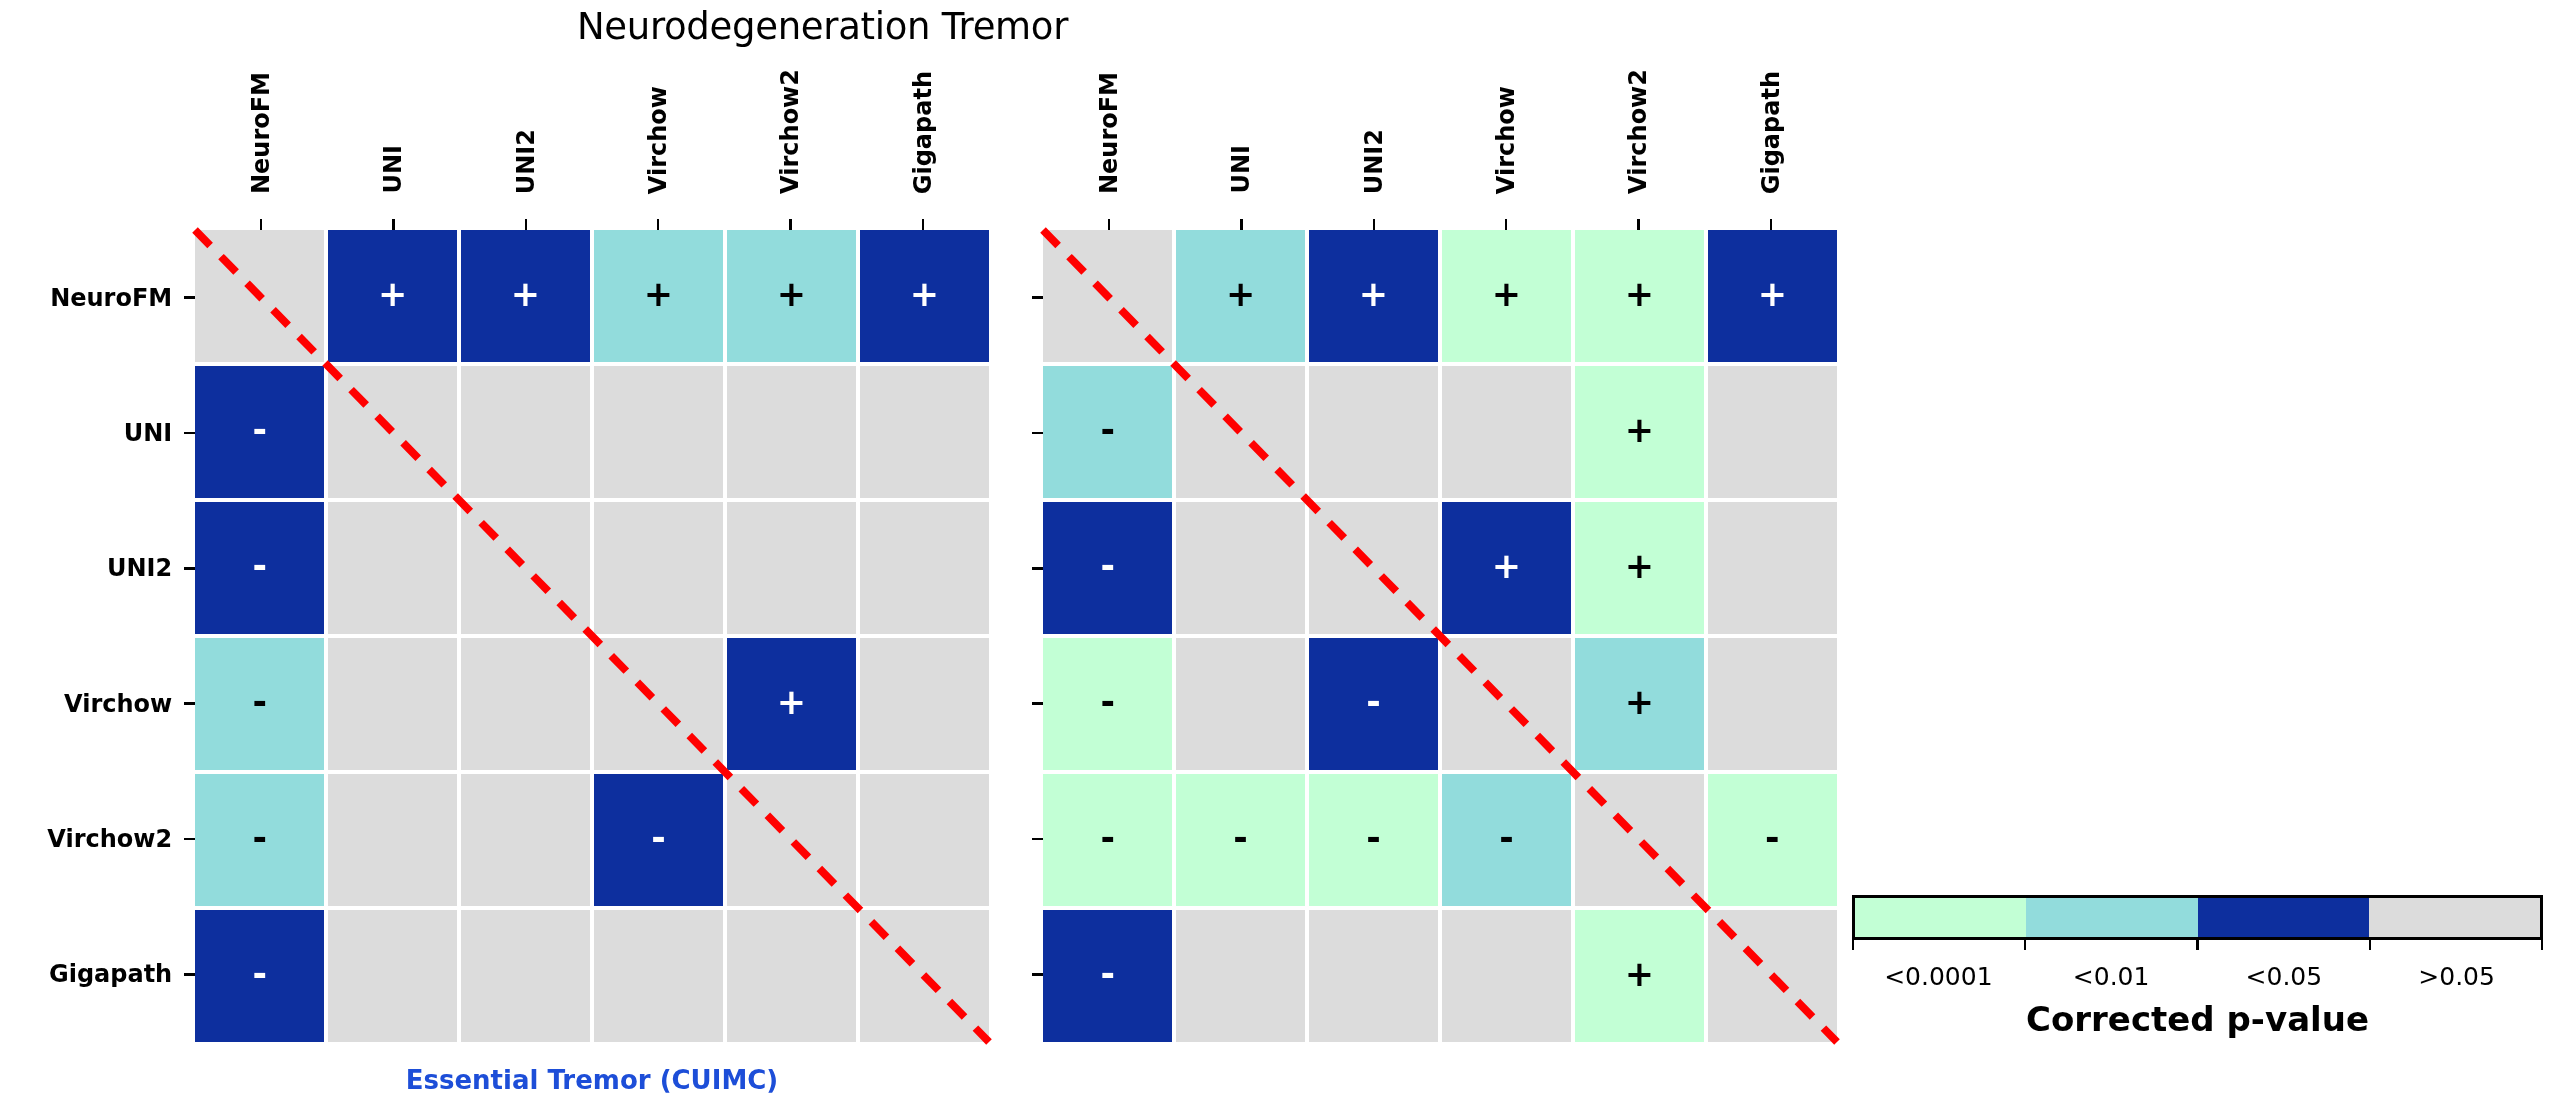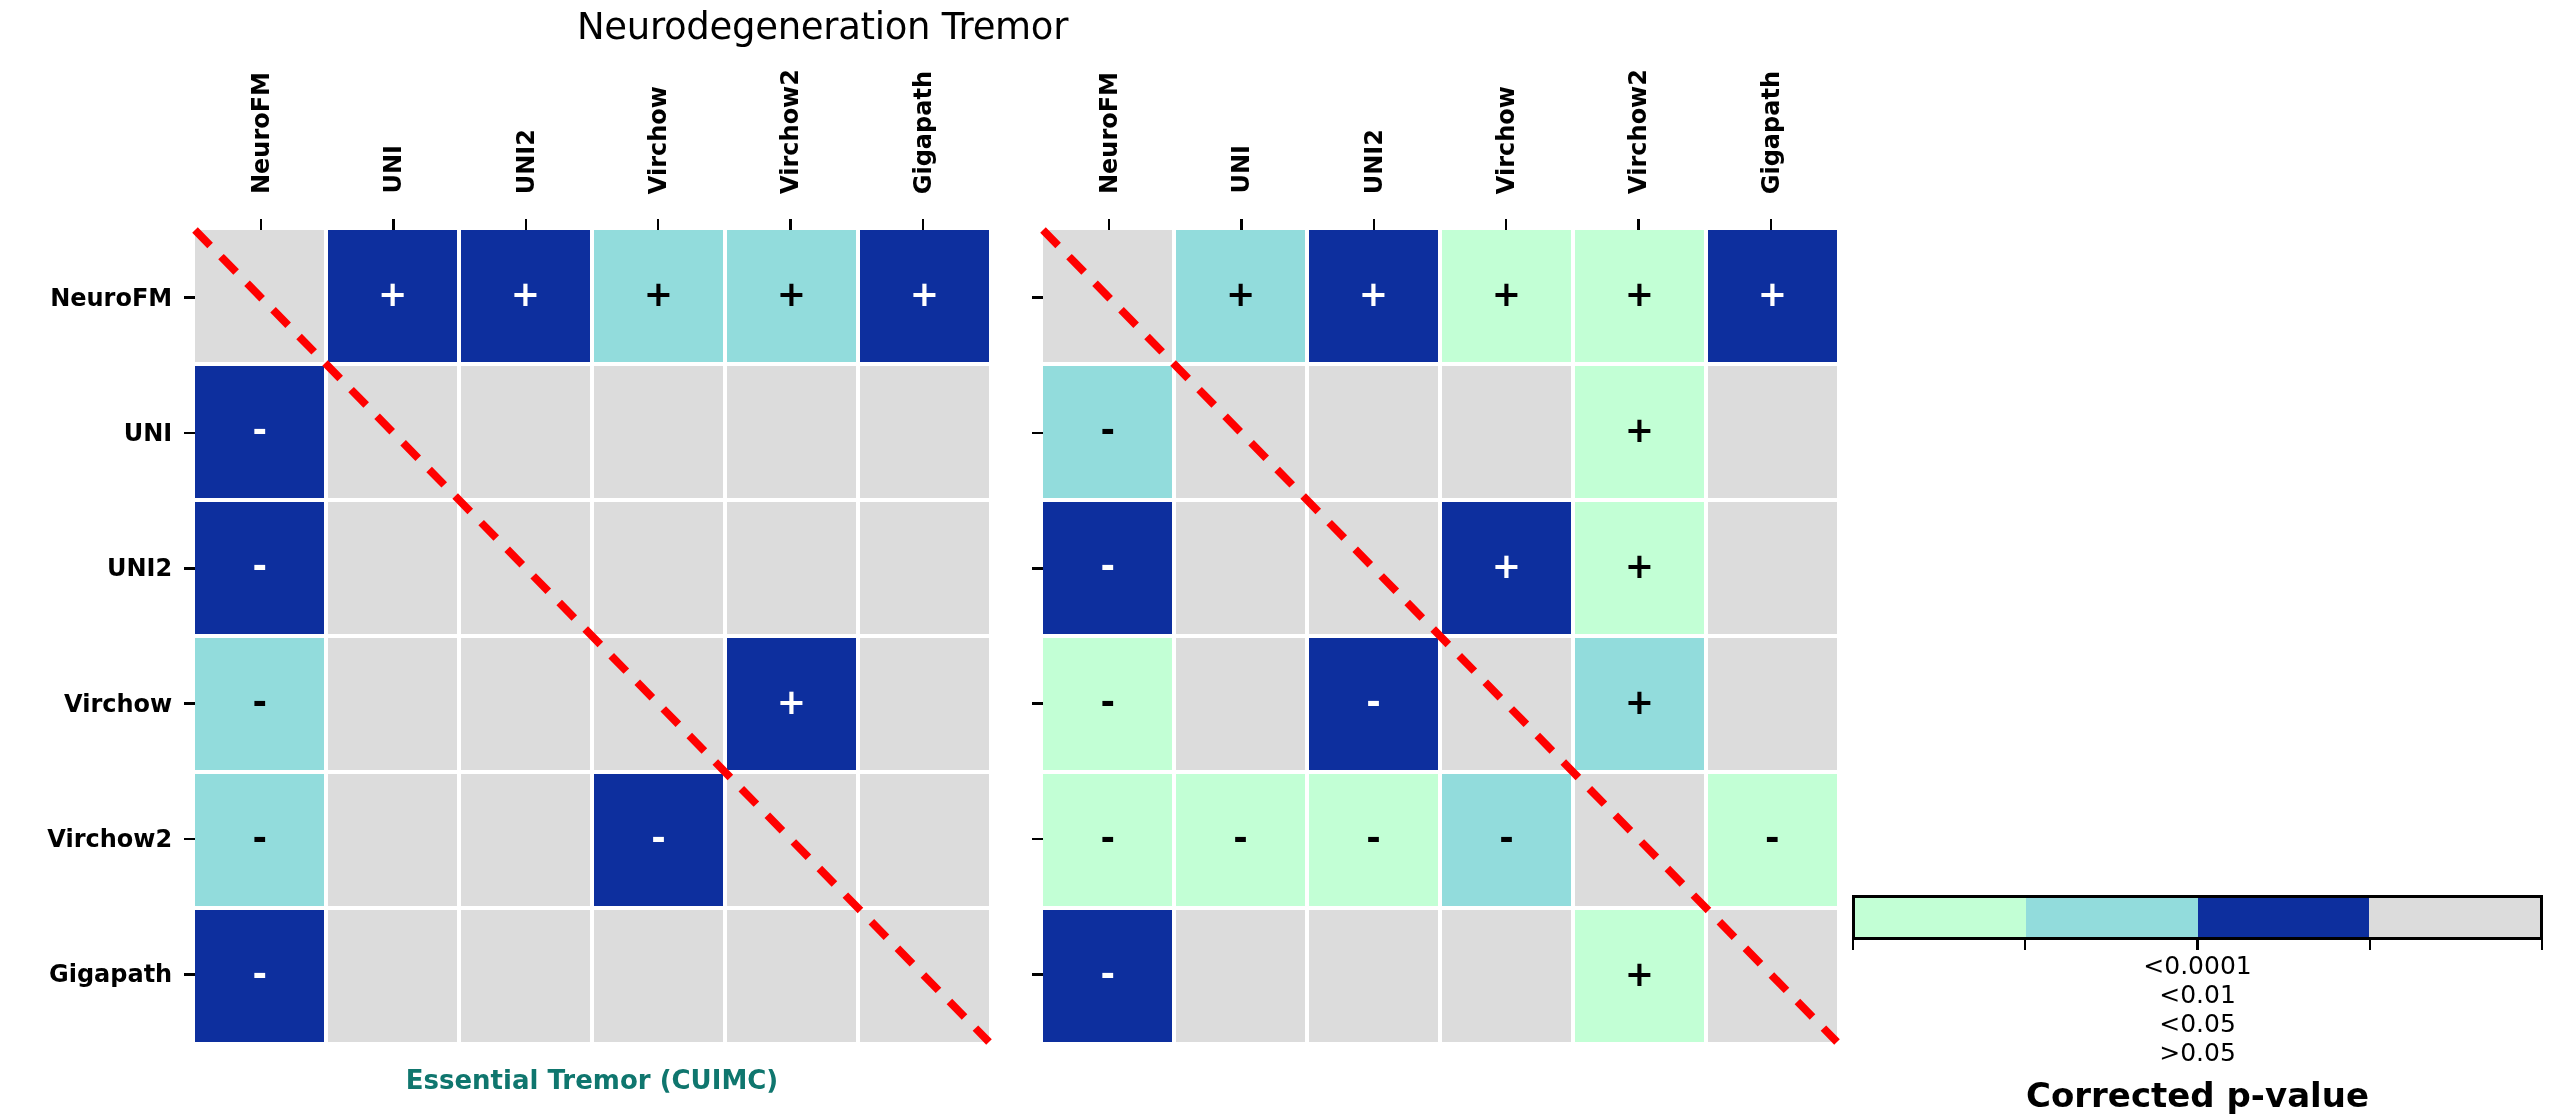--- a/index.html
+++ b/index.html
@@ -73,34 +73,34 @@
 
   .ylabels{position:absolute;right:812px;top:0;height:812px;width:198px;
            display:grid;grid-template-rows:repeat(6,1fr);}
   .ylabel{display:flex;align-items:center;justify-content:flex-end;
           font-size:24px;font-weight:bold;color:#000;white-space:nowrap;
           font-family:"DejaVu Sans","Liberation Sans",sans-serif;padding-right:4.8px;}
   #panel-right .ylabels{width:24px;right:812px;}
 
   .subtitle{
     position:absolute;top:835px;left:0;width:794px;text-align:center;
-    font-size:26px;font-weight:bold;color:#0f766e;
+    font-size:26px;font-weight:bold;color:#1d4ed8;
     font-family:"DejaVu Sans","Liberation Sans",sans-serif;
   }
 
   
   #colorbar-wrap{position:absolute;left:1852px;top:895px;width:691px;}
   #colorbar{
     display:flex;width:691px;height:45px;
     border:3px solid #000;box-sizing:border-box;
   }
   #colorbar .seg{flex:1 1 0;}
   #cb-ticks{position:relative;width:691px;height:9.6px;}
   #cb-ticks i{position:absolute;top:0;width:2.4px;height:9.6px;background:#000;}
-  #cb-labels{display:flex;width:691px;margin-top:1px;flex-direction:column;}
+  #cb-labels{display:flex;width:691px;margin-top:12px;}
   #cb-labels .lab{
     flex:1 1 0;text-align:center;font-size:25px;color:#000;
     font-family:"DejaVu Sans","Liberation Sans",sans-serif;
   }
   #cb-title{
     width:691px;text-align:center;margin-top:8.4px;
     font-size:34px;font-weight:bold;color:#000;
     font-family:"DejaVu Sans","Liberation Sans",sans-serif;
   }
 </style>

